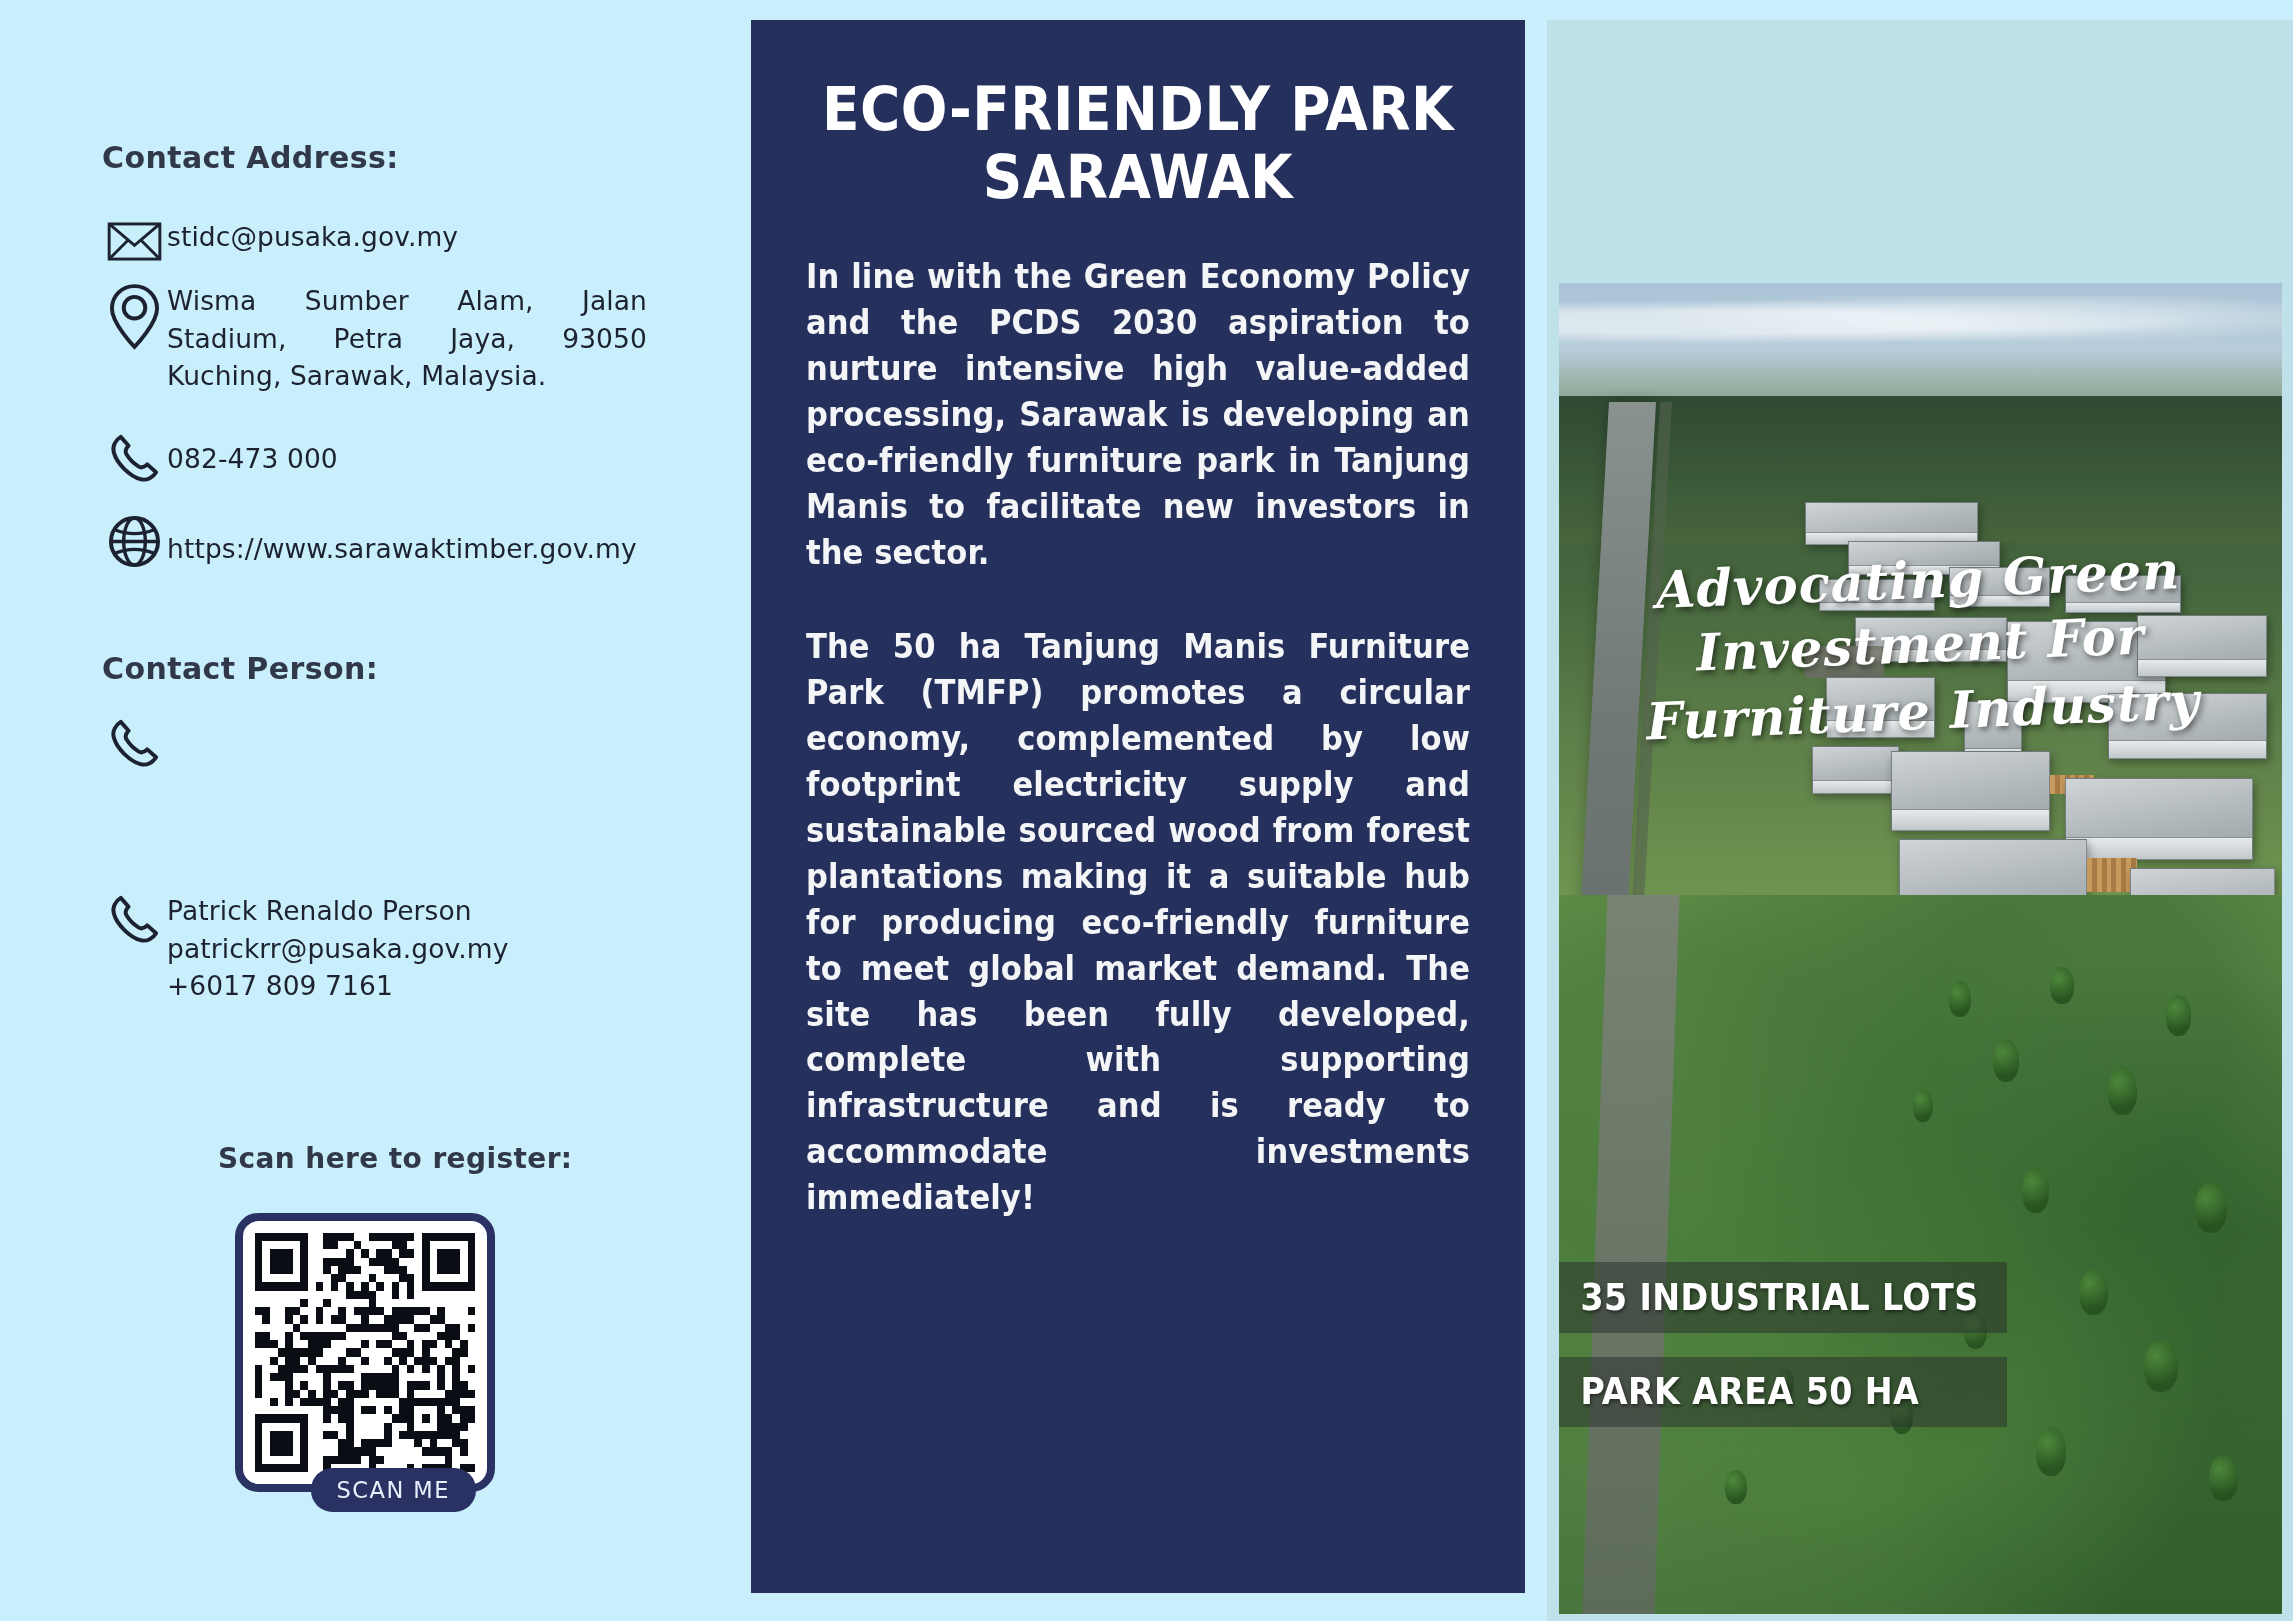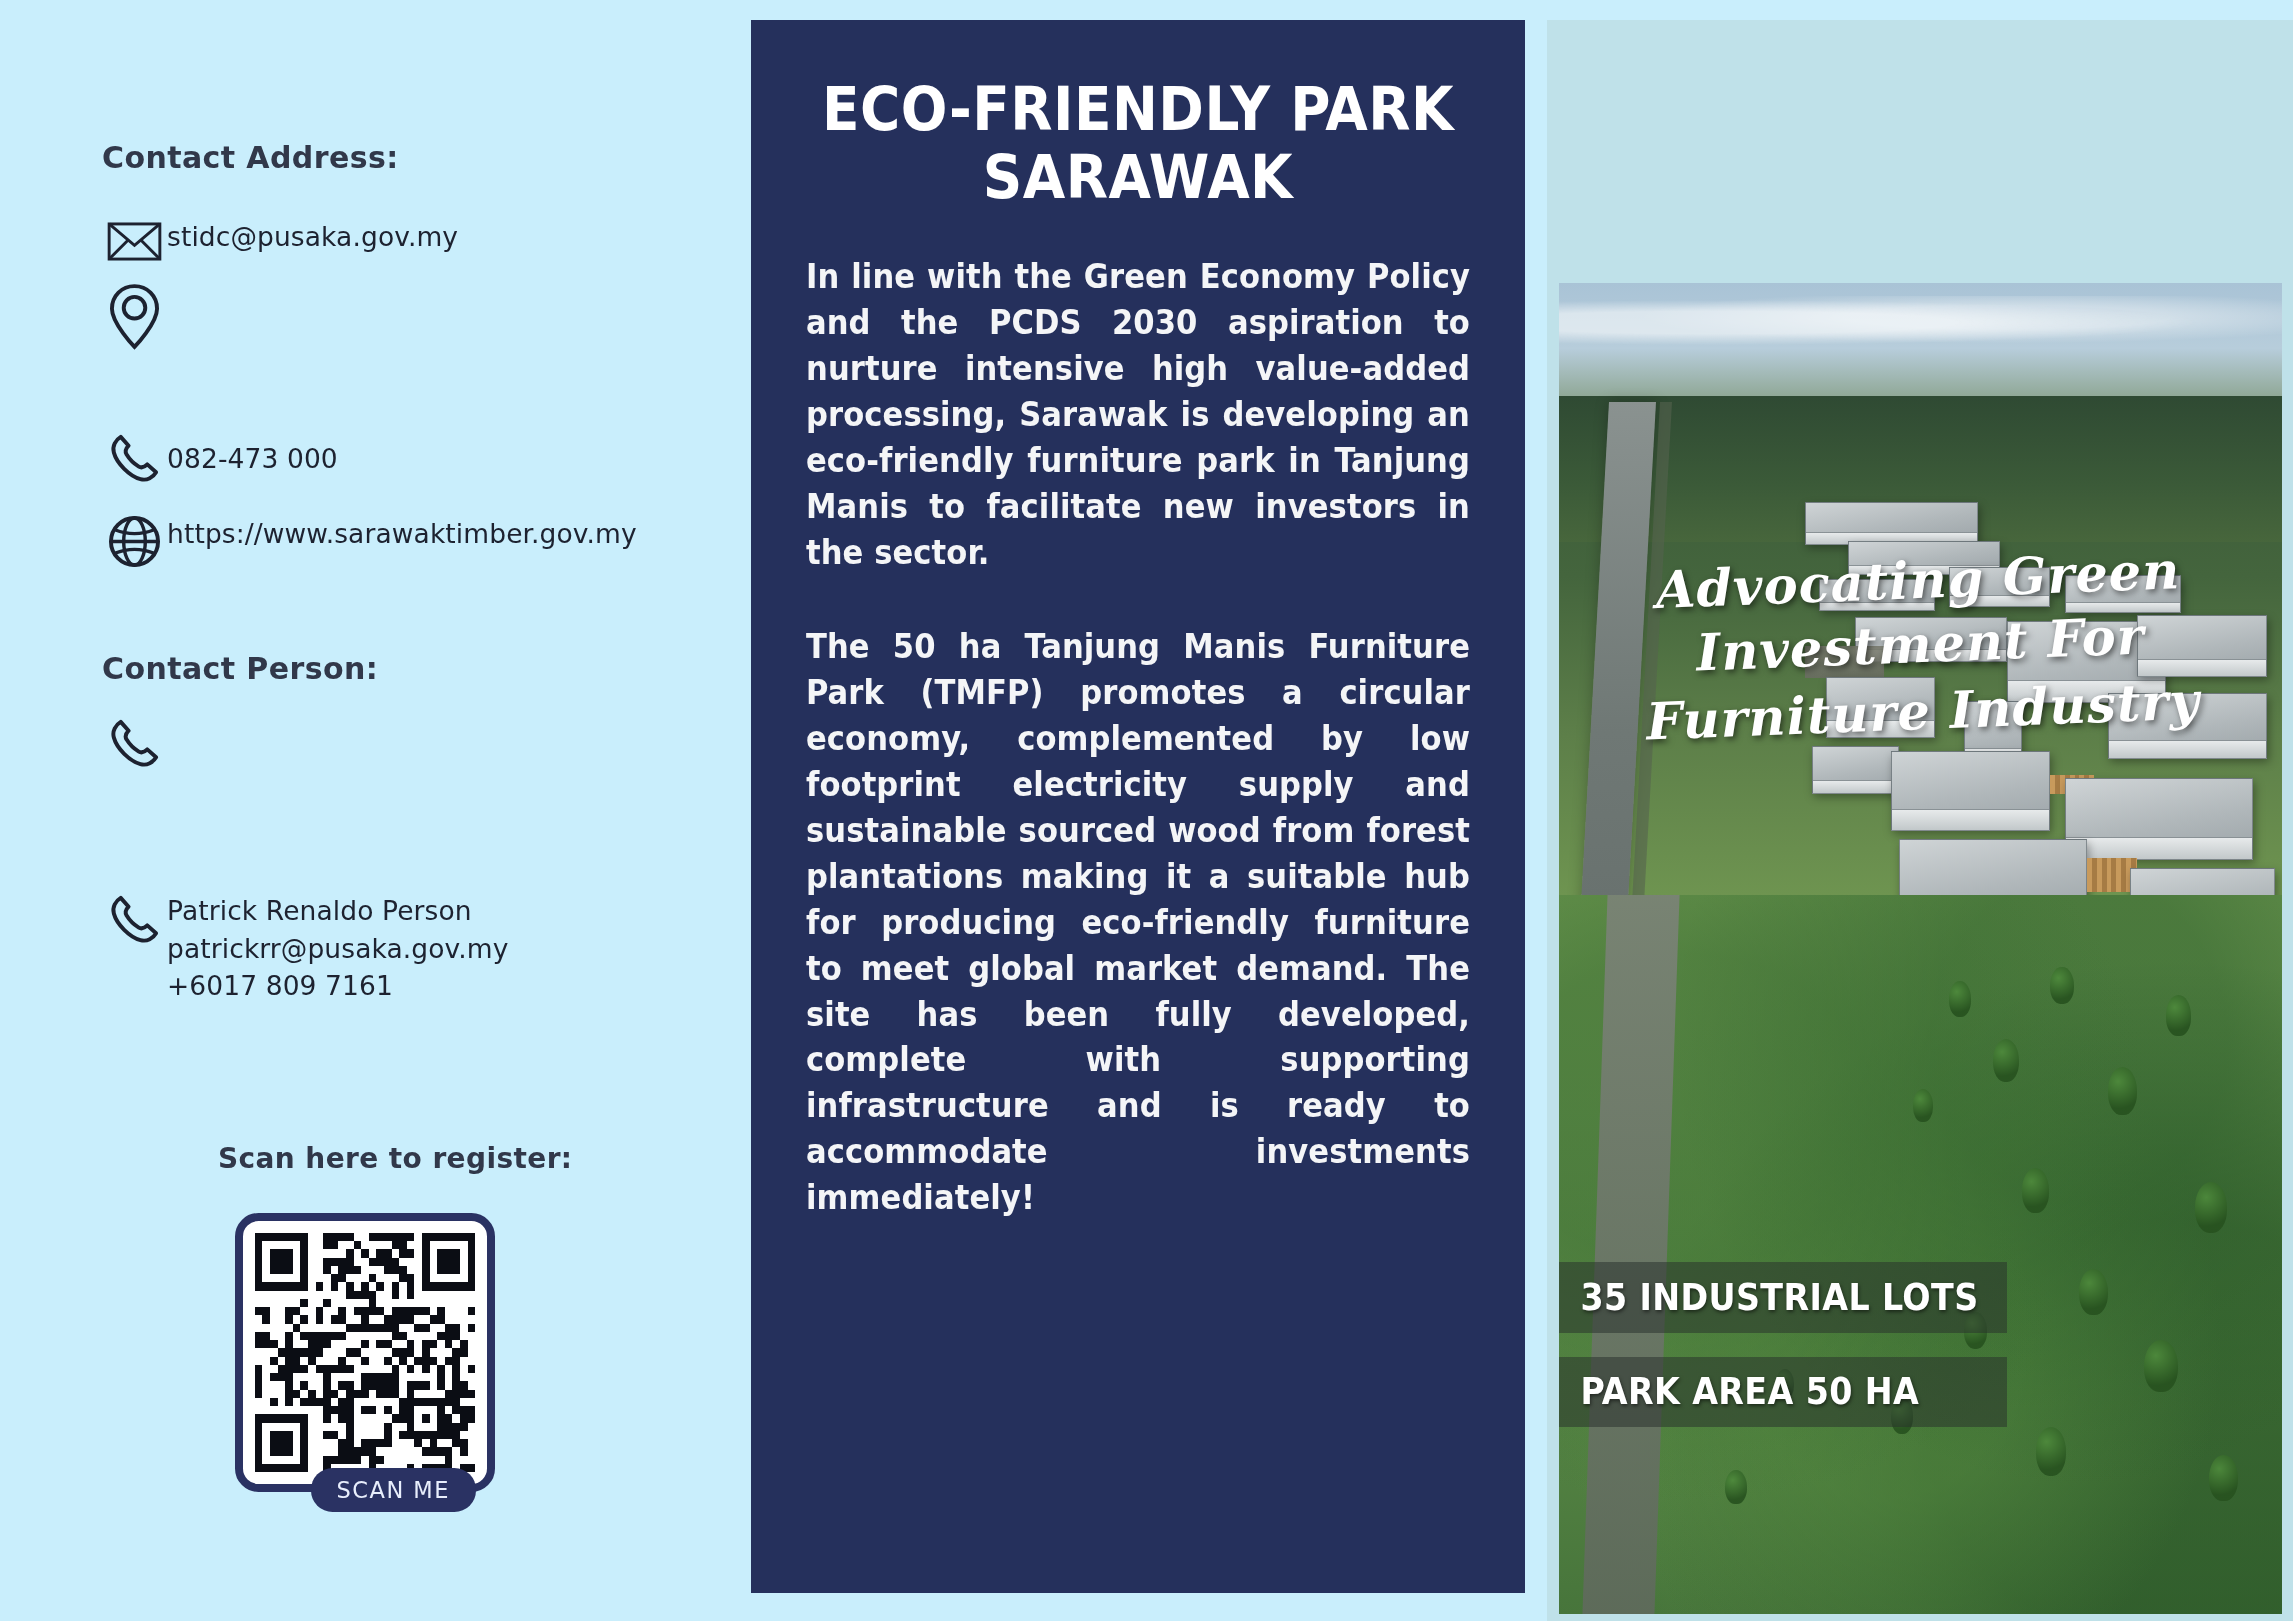--- a/index.html
+++ b/index.html
@@ -31,21 +31,21 @@
   .rtext {
     font-size:26.5px; color:#1d2230; line-height:1.42;
     font-family:"DejaVu Sans", sans-serif; letter-spacing:0.1px;
   }
   .rtext.just { width:480px; text-align:justify; text-align-last:left; }
 
   #row-email   { left:102px; top:218px; }
   #row-email .ico { padding-top:3.9px; }
   #row-address { left:102px; top:282px; }
   #row-phone   { left:102px; top:431px; align-items:center; }
-  #row-web     { left:102px; top:515px; align-items:flex-start; }
+  #row-web     { left:102px; top:515px; align-items:flex-end; }
   #row-person-1{ left:102px; top:716px; }
   #row-person-2{ left:102px; top:892px; }
 
   .person-name { display:block; }
   .person-line { display:block; }
 
   
   .qr-wrap {
     position:absolute; left:235px; top:1213px; width:260px; height:279px;
     border:8.8px solid #2a3263; border-radius:23.5px; background:#fff;
@@ -184,20 +184,21 @@
       <div class="rtext">stidc@pusaka.gov.my</div>
     </div>
 
     <div class="row" id="row-address">
       <div class="ico">
         <svg width="51" height="69" viewBox="0 0 52 70">
           <path d="M26 4 C13 4 3 14 3 27 C3 42 26 66 26 66 C26 66 49 42 49 27 C49 14 39 4 26 4 Z" fill="none" stroke="#1d2230" stroke-width="4"></path>
           <circle cx="26" cy="26" r="11" fill="none" stroke="#1d2230" stroke-width="4"></circle>
         </svg>
       </div>
+      <div class="rtext just">Wisma Sumber Alam, Jalan Stadium, Petra Jaya, 93050 Kuching, Sarawak, Malaysia.</div>
     </div>
 
     <div class="row" id="row-phone">
       <div class="ico">
         <svg width="55" height="55" viewBox="0 0 56 56">
           <path d="M14 6 C9 9 5 15 7 22 C10 33 23 46 34 49 C41 51 47 47 50 42 L41 34 C38 37 35 38 32 36 C27 33 23 29 20 24 C18 21 19 18 22 15 Z" fill="none" stroke="#1d2230" stroke-width="4" stroke-linejoin="round"></path>
         </svg>
       </div>
       <div class="rtext">082-473 000</div>
     </div>

